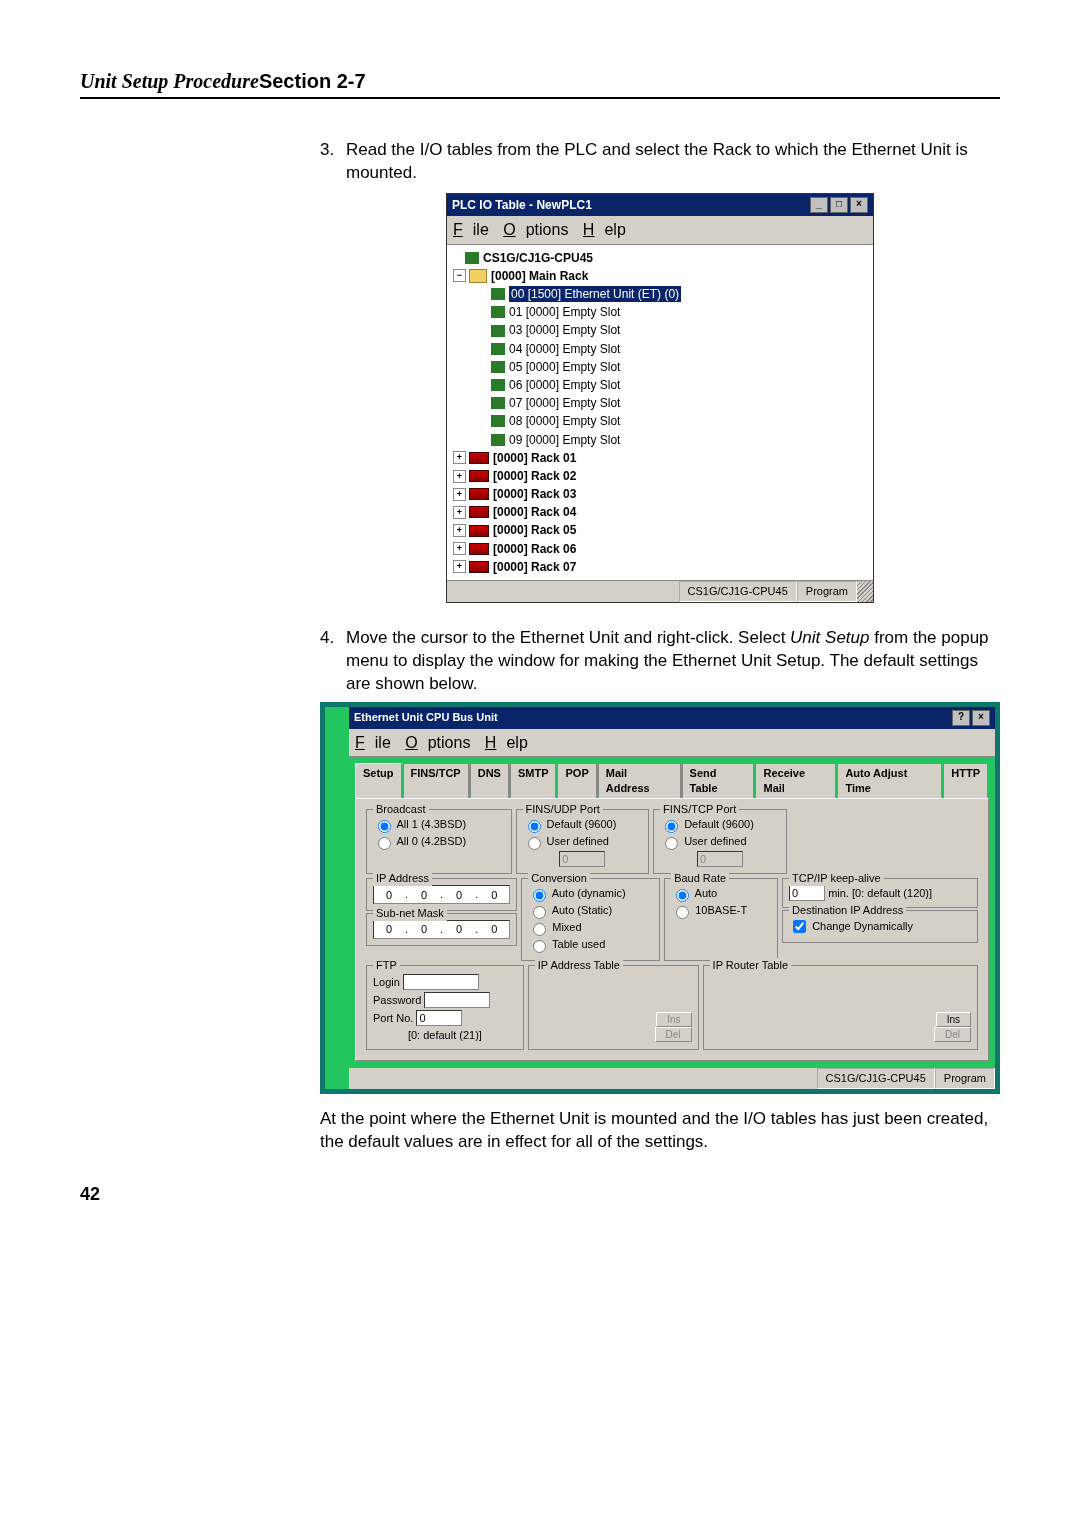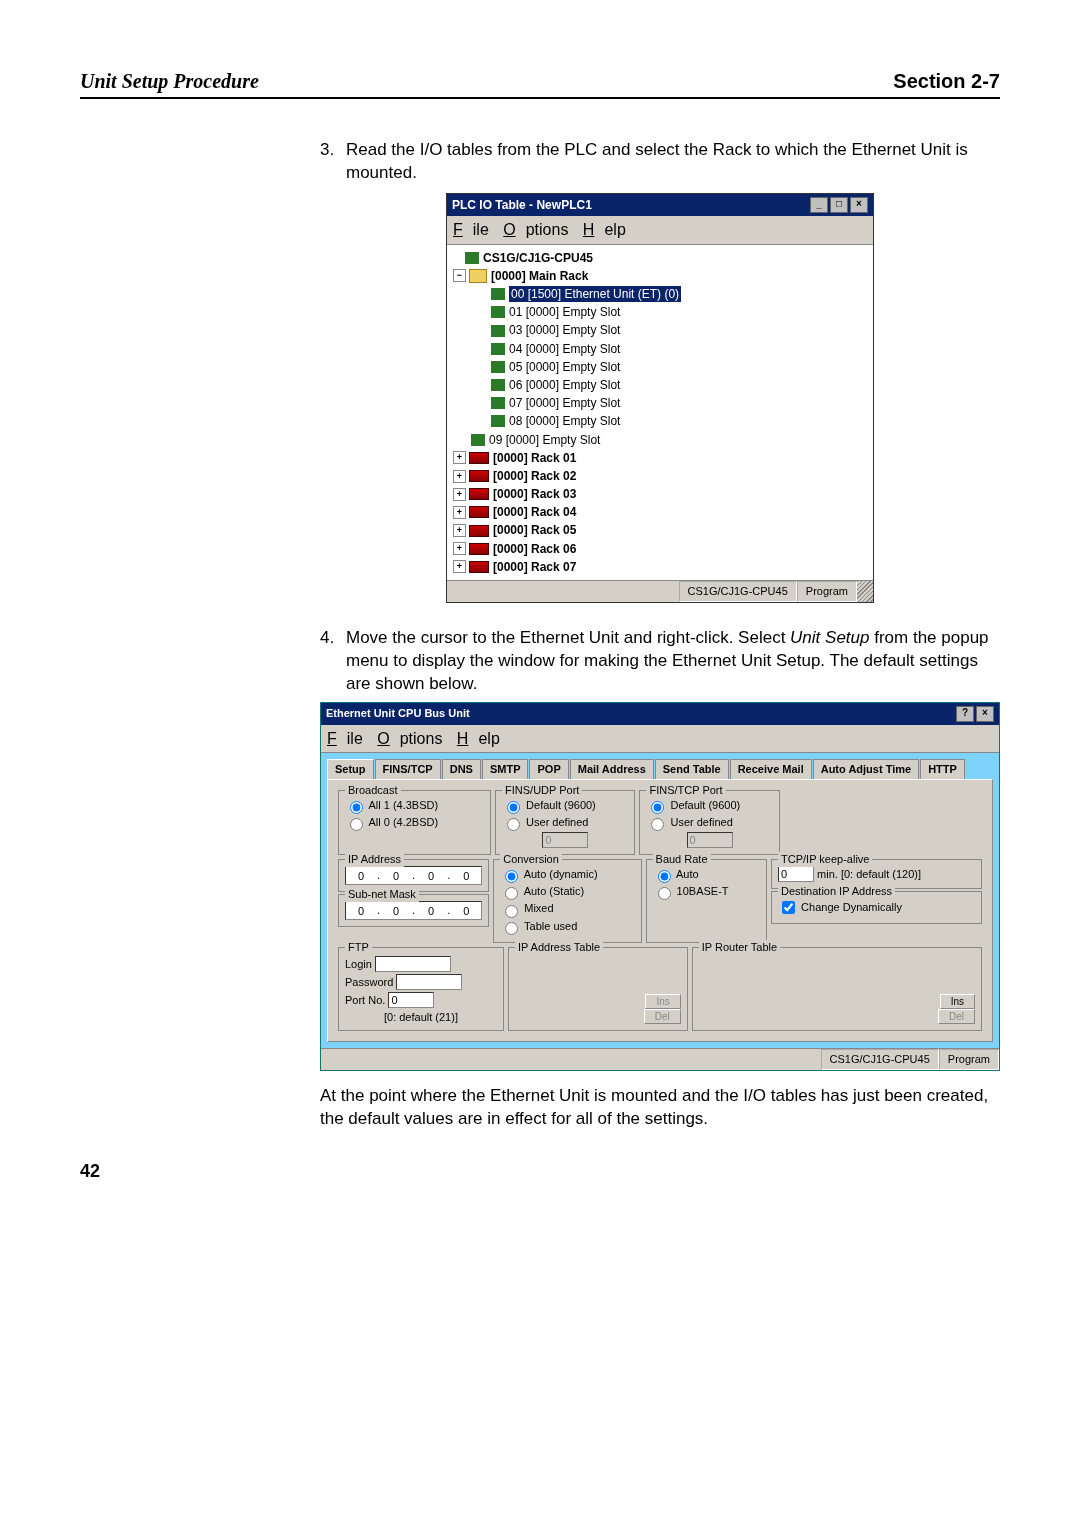--- a/index.html
+++ b/index.html
@@ -9,21 +9,20 @@
     background: #fff;
     width: 1080px;
   }
   .page {
     padding: 70px 80px 40px 80px;
   }
   .header-rule {
     border-bottom: 2px solid #000;
     margin-bottom: 18px;
     display: flex;
-    justify-content: space-between;
     align-items: flex-end;
   }
   .header-left {
     font-style: italic;
     font-weight: bold;
     font-family: Georgia, 'Times New Roman', serif;
     font-size: 20px;
     padding-bottom: 4px;
   }
   .header-right {
@@ -148,24 +147,25 @@
     width: 16px;
     background: repeating-linear-gradient(135deg,#888,#888 1px,#d4d0c8 1px,#d4d0c8 3px);
   }
 
   .win2-outer {
     display: block;
     margin: 6px auto 14px auto;
     width: 680px;
   }
   .win2 {
-    border: 1px solid #0f766e;
-    background: #7dd3fc;
+    border: 5px solid #0f766e;
+    background: #22c55e;
     font-family: Tahoma, sans-serif;
     font-size: 11px;
+    padding-left: 24px;
   }
   .win2 .titlebar { font-size: 11px; }
   .tabs {
     display: flex;
     padding: 6px 6px 0 6px;
     font-size: 11px;
     font-weight: bold;
   }
   .tab {
     background: #d4d0c8;
@@ -315,21 +315,21 @@
               <span>06 [0000] Empty Slot</span>
             </div>
           <div class="tree-row" style="margin-left:40px">
               <span class="ico"></span>
               <span>07 [0000] Empty Slot</span>
             </div>
           <div class="tree-row" style="margin-left:40px">
               <span class="ico"></span>
               <span>08 [0000] Empty Slot</span>
             </div>
-          <div class="tree-row" style="margin-left:20px">
+          <div class="tree-row" style="margin-left:40px">
               <span class="ico"></span>
               <span>09 [0000] Empty Slot</span>
             </div>
           <div class="tree-row bold" style="margin-left:2px">
               <span class="exp">+</span>
               <span class="ico-rack"></span>
               <span>[0000] Rack 01</span>
             </div>
           <div class="tree-row bold" style="margin-left:2px">
               <span class="exp">+</span>

